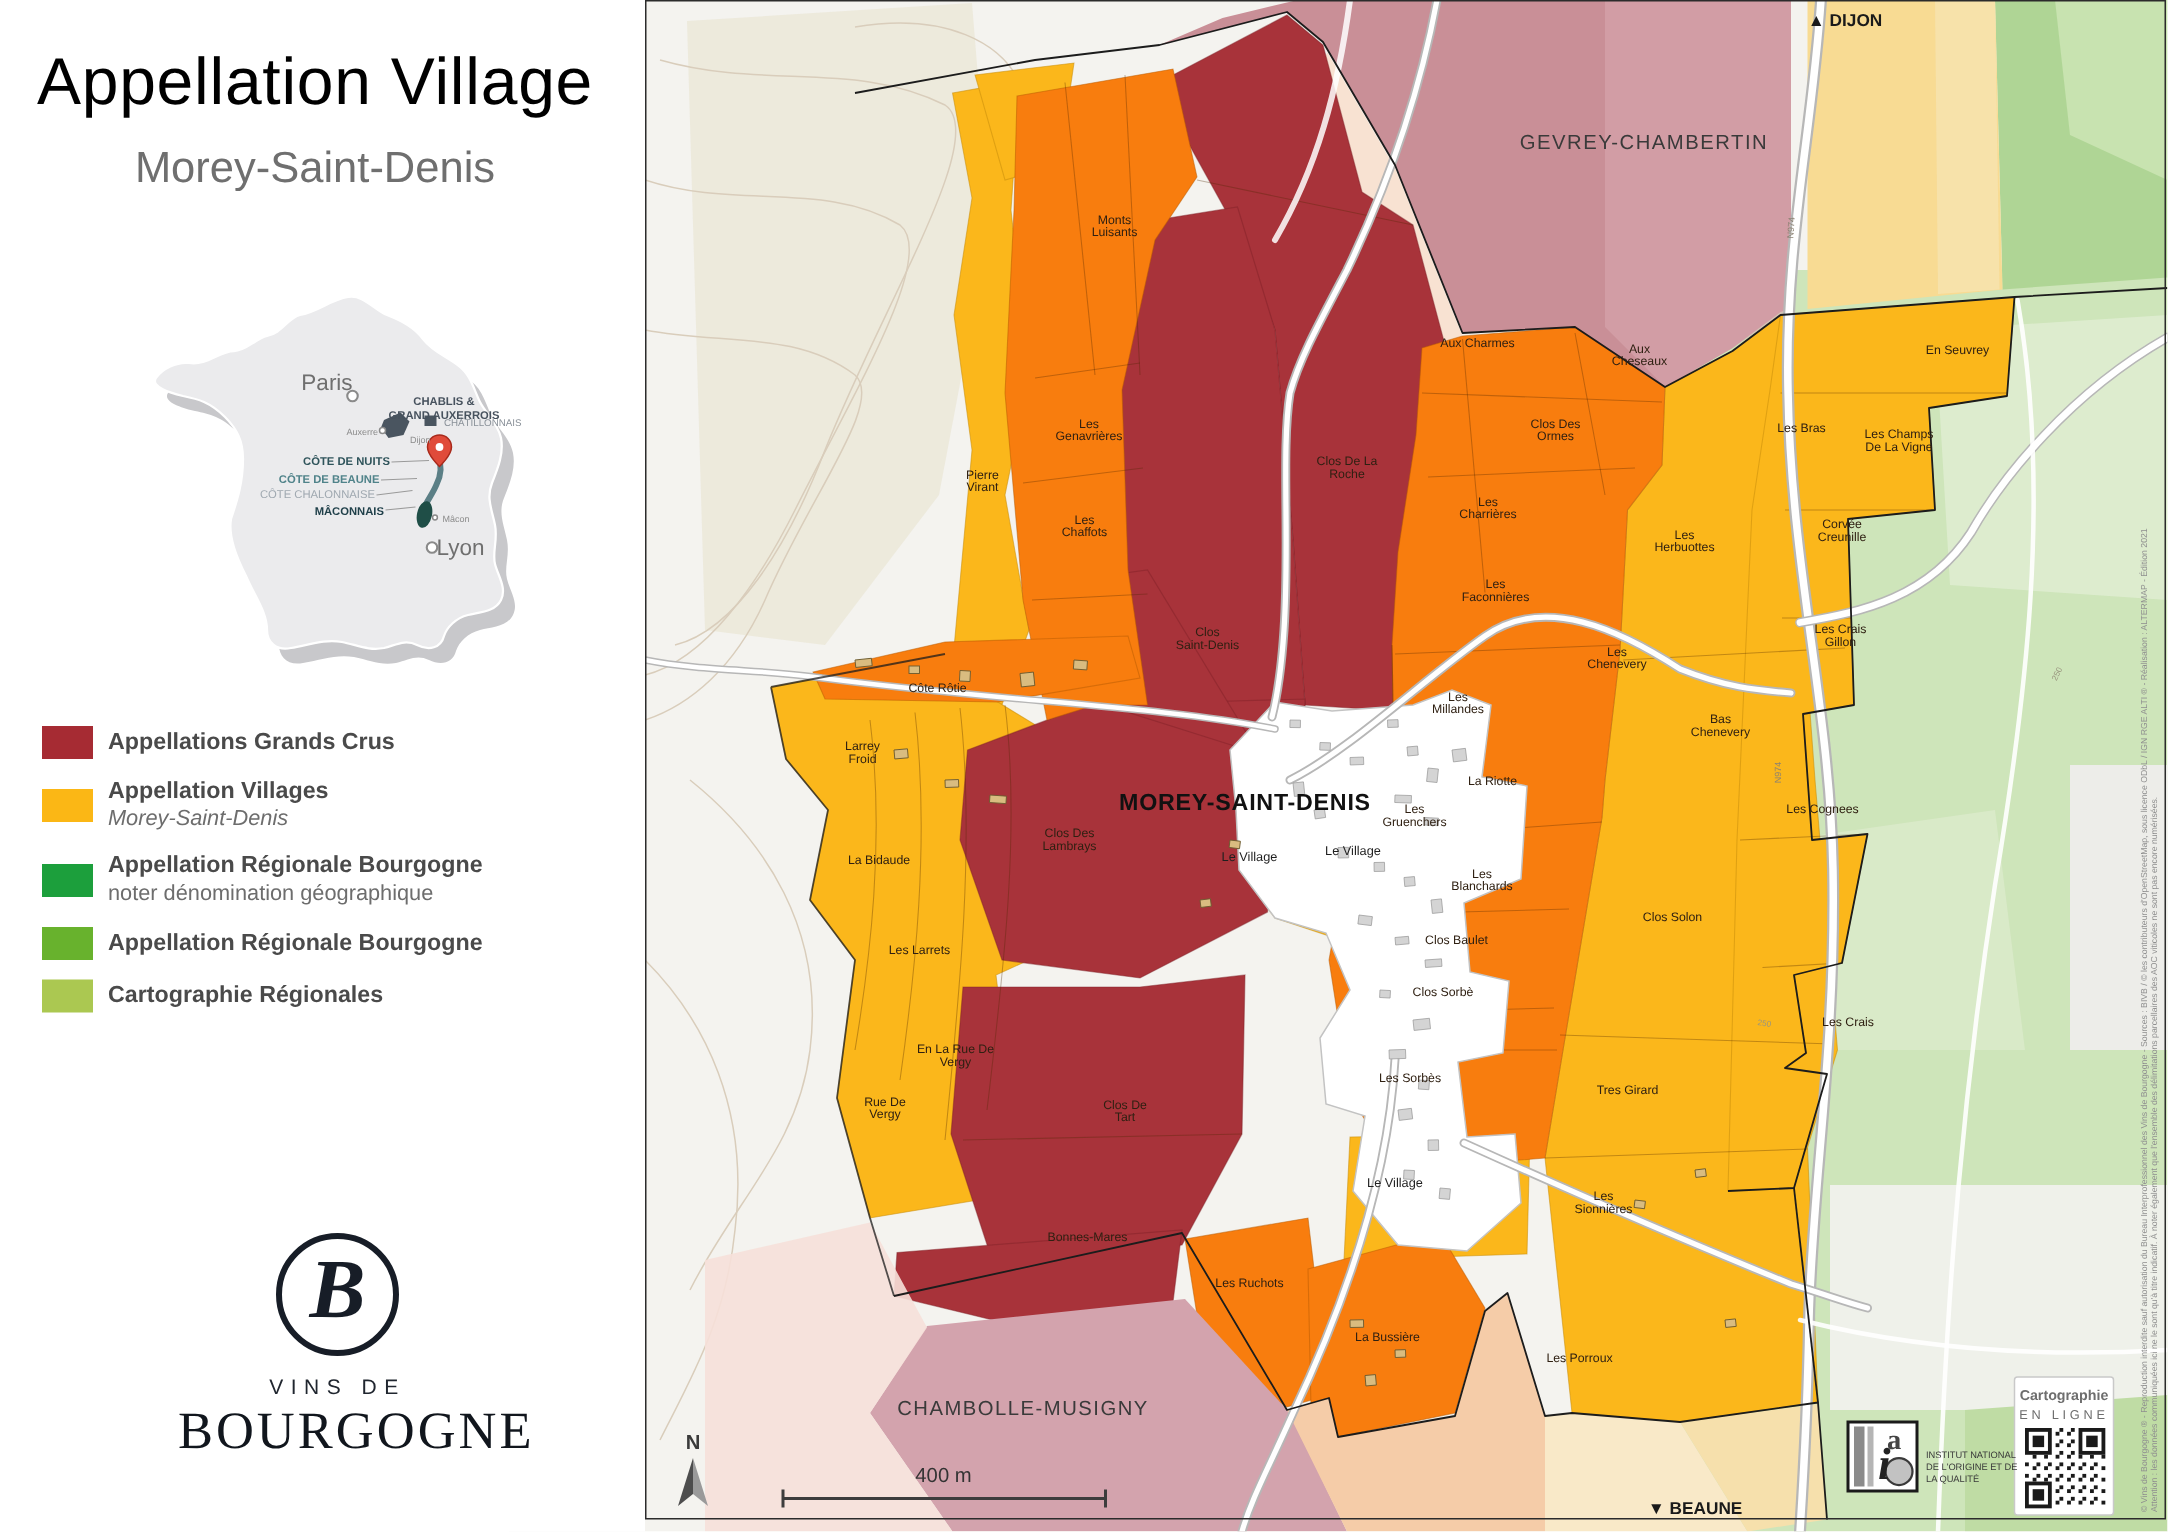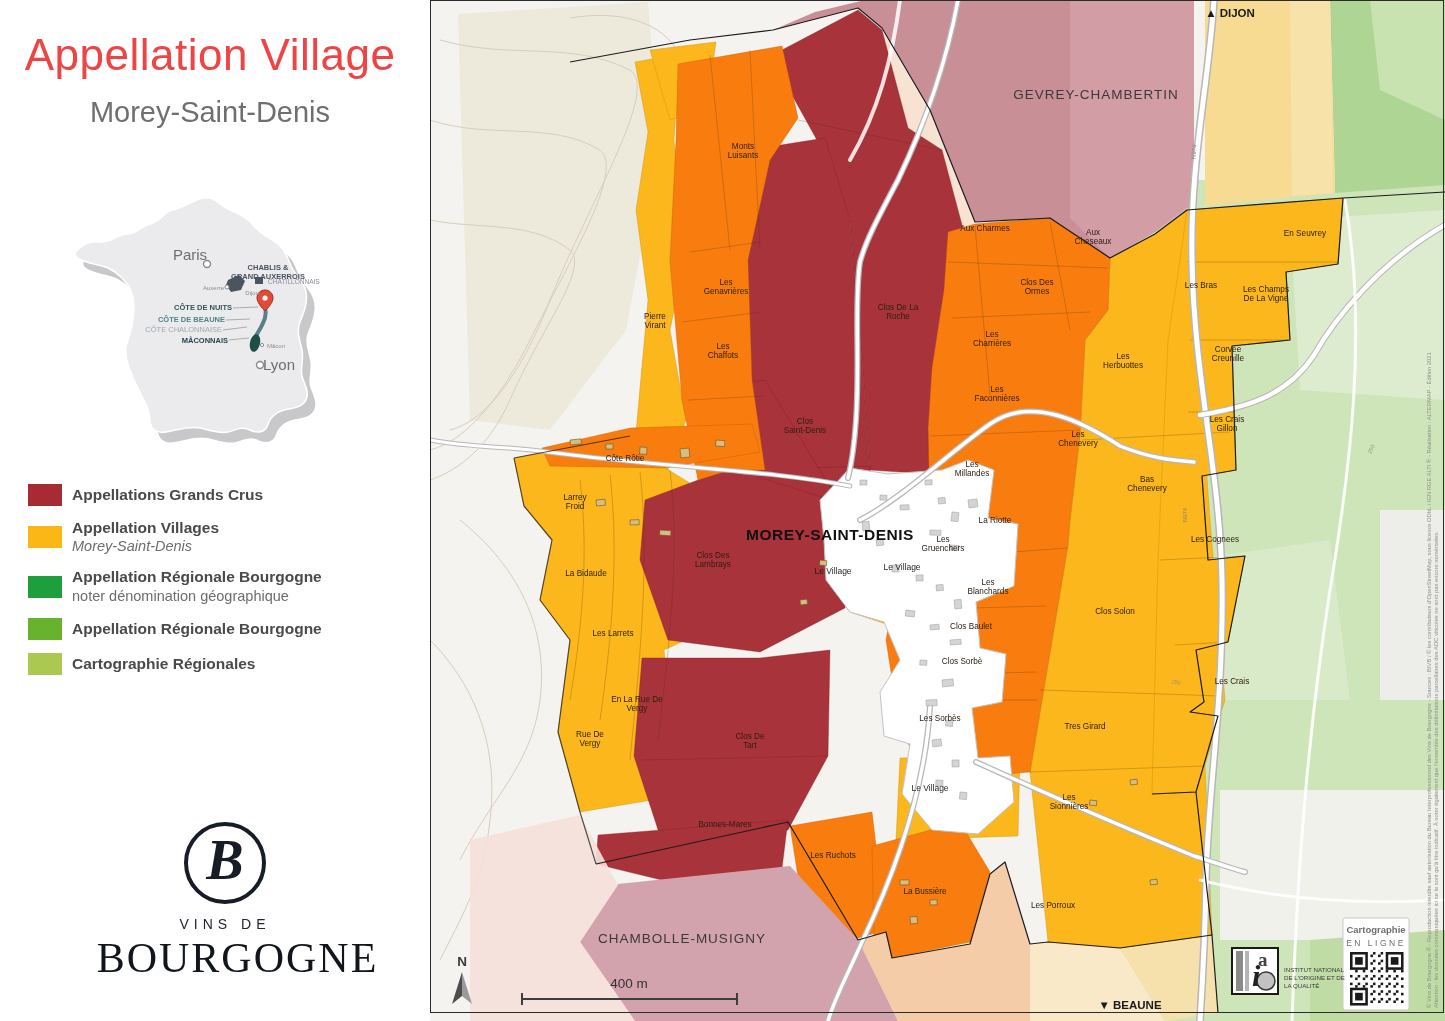--- a/index.html
+++ b/index.html
@@ -1,37 +1,37 @@
 <!DOCTYPE html>
 <html><head>
 <meta charset="utf-8">
 <style>
   html,body{margin:0;padding:0;background:#fff;width:1445px;height:1021px;overflow:hidden;
     font-family:"Liberation Sans",sans-serif;}
   #stage{position:relative;width:1445px;height:1021px;background:#fff;}
   
   #panel{position:absolute;left:0;top:0;width:430px;height:1021px;background:#fff;}
   #title{position:absolute;left:0;top:30px;width:420px;text-align:center;
-    font-size:44px;font-weight:400;color:#ef4444;letter-spacing:.5px;}
+    font-size:44px;font-weight:400;color:#000000;letter-spacing:.5px;}
   #subtitle{position:absolute;left:0;top:96px;width:420px;text-align:center;
     font-size:29px;font-weight:400;color:#6f6f6f;}
-  #france{position:absolute;left:52px;top:180px;width:300px;height:300px;}
+  #france{position:absolute;left:80px;top:180px;width:300px;height:300px;}
   #legend{position:absolute;left:28px;top:484px;width:390px;}
   .leg-item{display:flex;align-items:center;margin-bottom:13px;}
   .leg-swatch{width:34px;height:22px;flex:0 0 34px;margin-right:10px;margin-top:0;}
   .leg-label{font-size:15.5px;font-weight:bold;color:#4a4a4a;line-height:1.18;}
   .leg-sub{font-size:14.5px;color:#6d6d6d;line-height:1.25;}
   .leg-sub.it{font-style:italic;}
   #logo{position:absolute;left:0;top:822px;width:450px;text-align:center;color:#171d27;}
   #logo-circle{width:74px;height:74px;border:4px solid #171d27;border-radius:50%;
     margin:0 auto;display:flex;align-items:center;justify-content:center;}
   #logo-b{font-family:"Liberation Serif",serif;font-style:italic;font-size:56px;
     font-weight:bold;line-height:1;transform:translateY(-3px);}
   #logo-l1{margin-top:12px;font-size:14px;letter-spacing:5px;color:#20262f;}
-  #logo-l2{margin-top:2px;font-family:"Liberation Serif",serif;font-size:42px;
+  #logo-l2{margin-top:2px;font-family:"Liberation Serif",serif;font-size:35px;
     letter-spacing:2px;color:#11161d;margin-left:25px;}
   
   #map{position:absolute;left:430px;top:0;width:1015px;height:1021px;}
   svg{font-family:"Liberation Sans",sans-serif;}
   .gc{fill:#A8333A;stroke:#7E2228;stroke-width:.8;stroke-opacity:.45;}
   .pc{fill:#F87D0E;stroke:#B85C04;stroke-width:.7;stroke-opacity:.5;}
   .vv{fill:#FBB71B;stroke:#C98E0D;stroke-width:.7;stroke-opacity:.55;}
   .div{stroke:rgba(80,40,0,.33);stroke-width:.7;fill:none;}
   .bnd{stroke:#1c1c1c;stroke-width:1.2;fill:none;stroke-linejoin:round;}
   .ctr{stroke:#D9CDBB;stroke-width:1;fill:none;}

